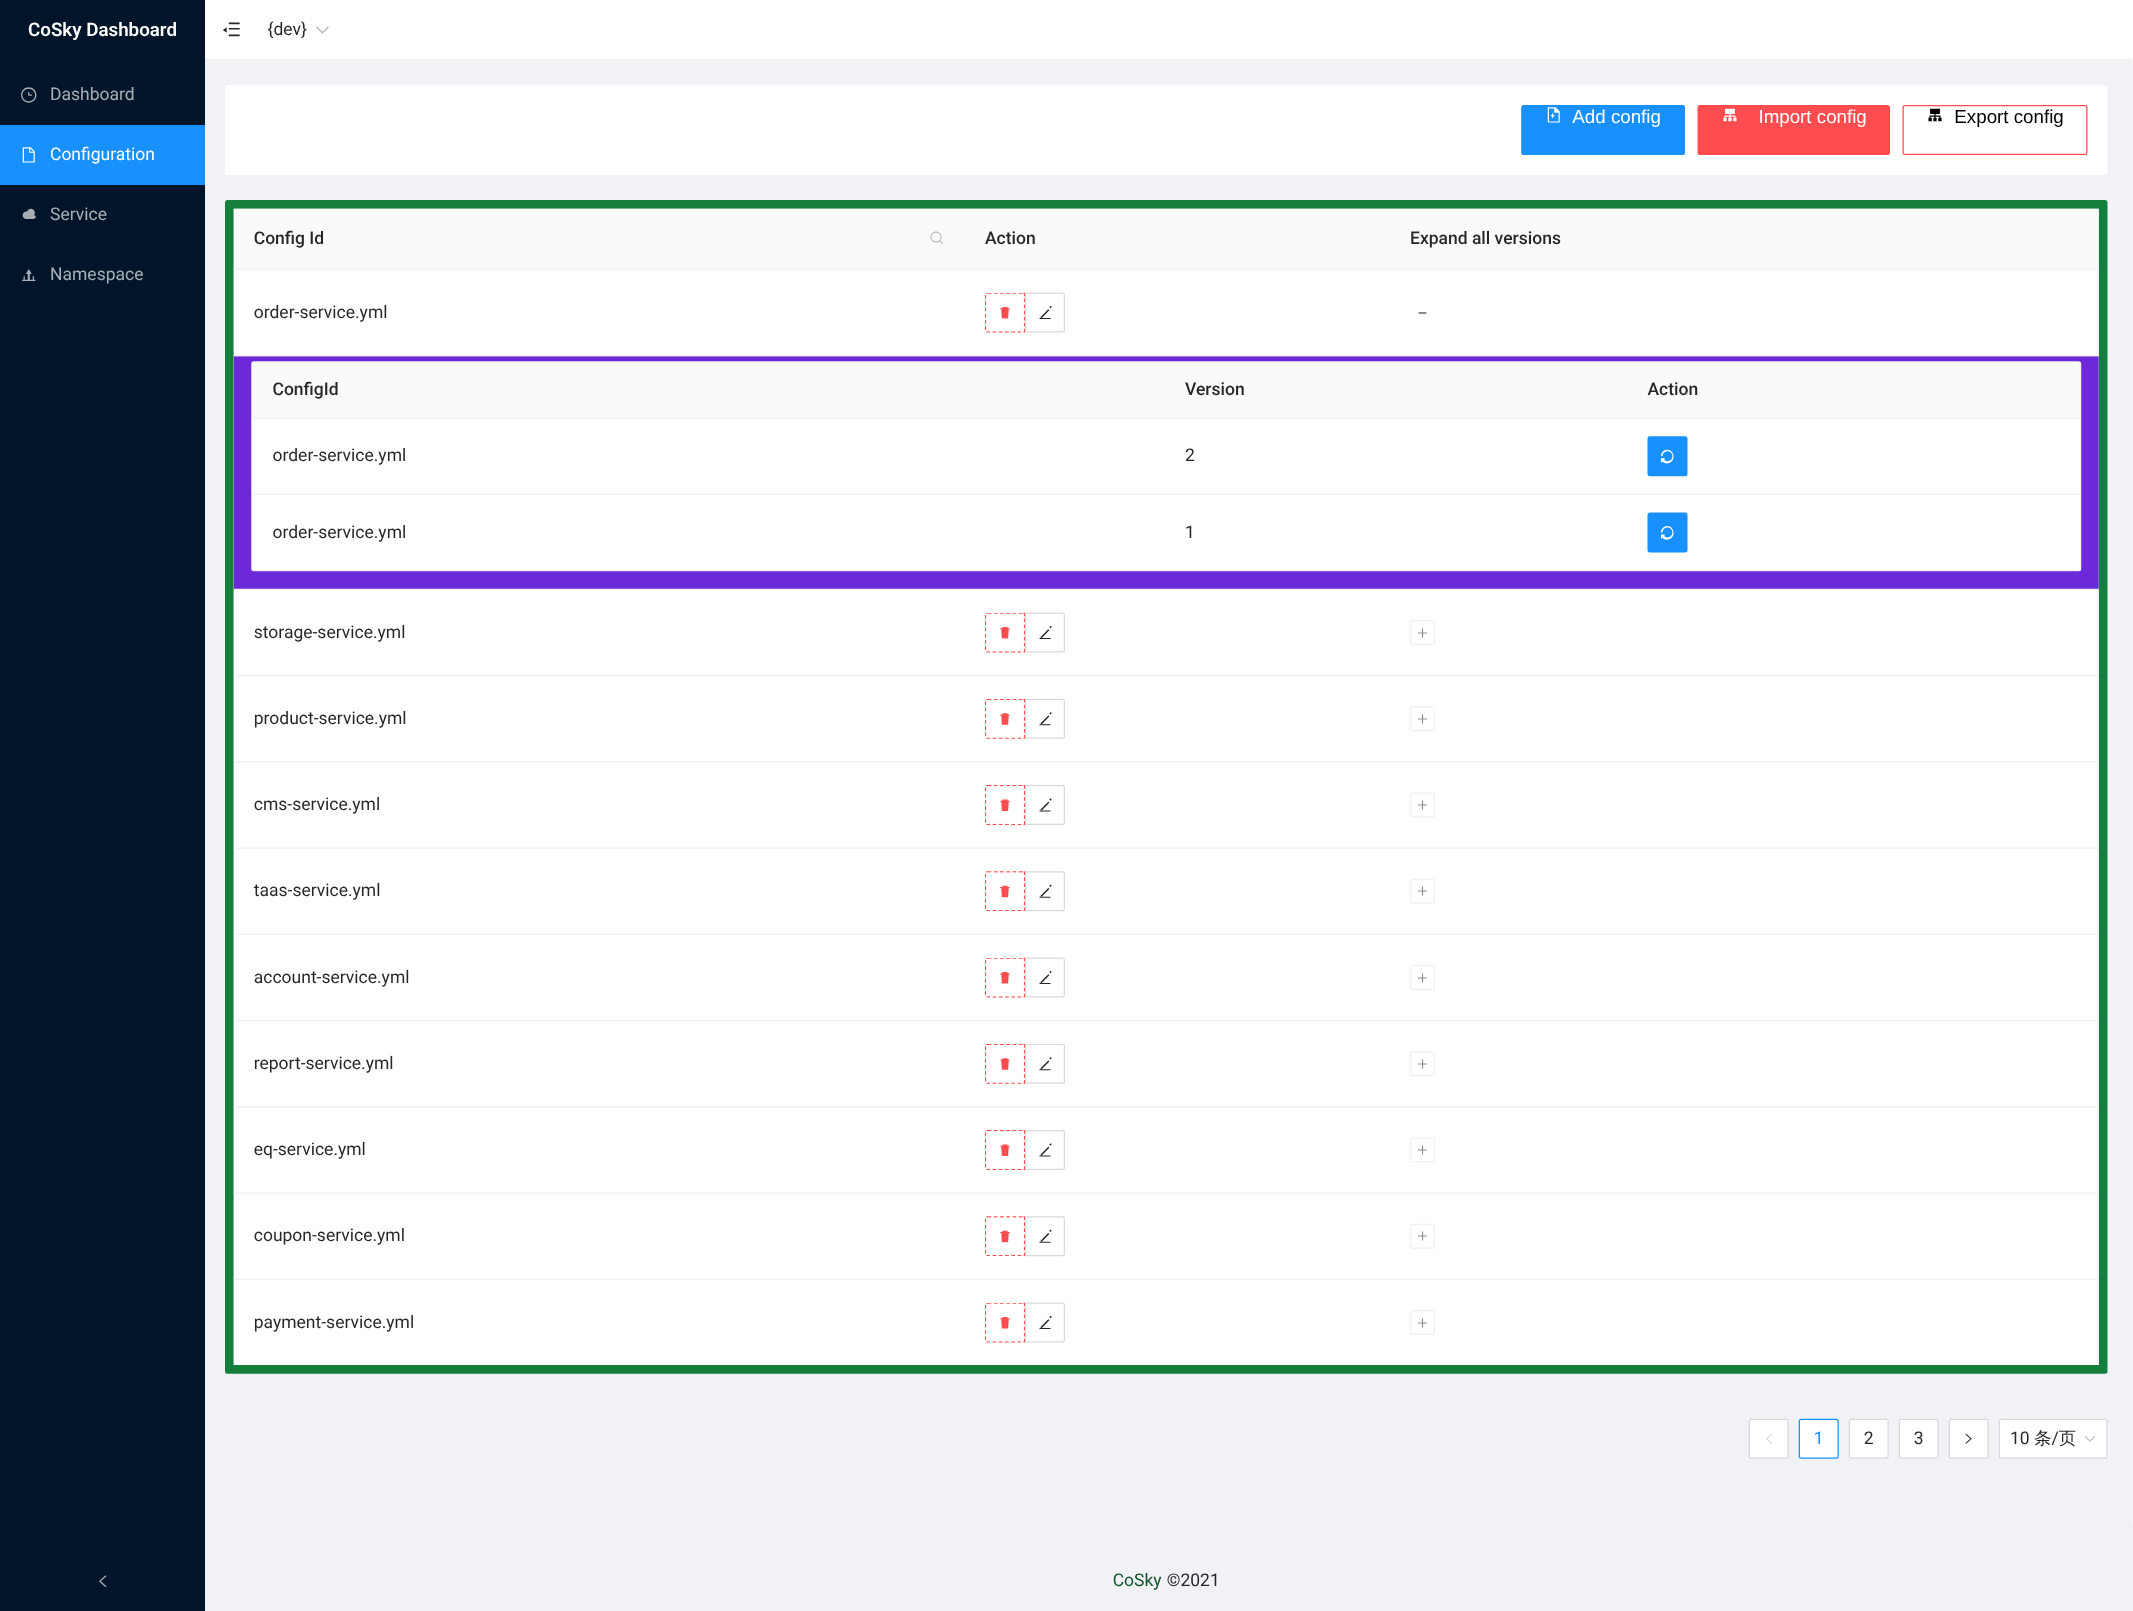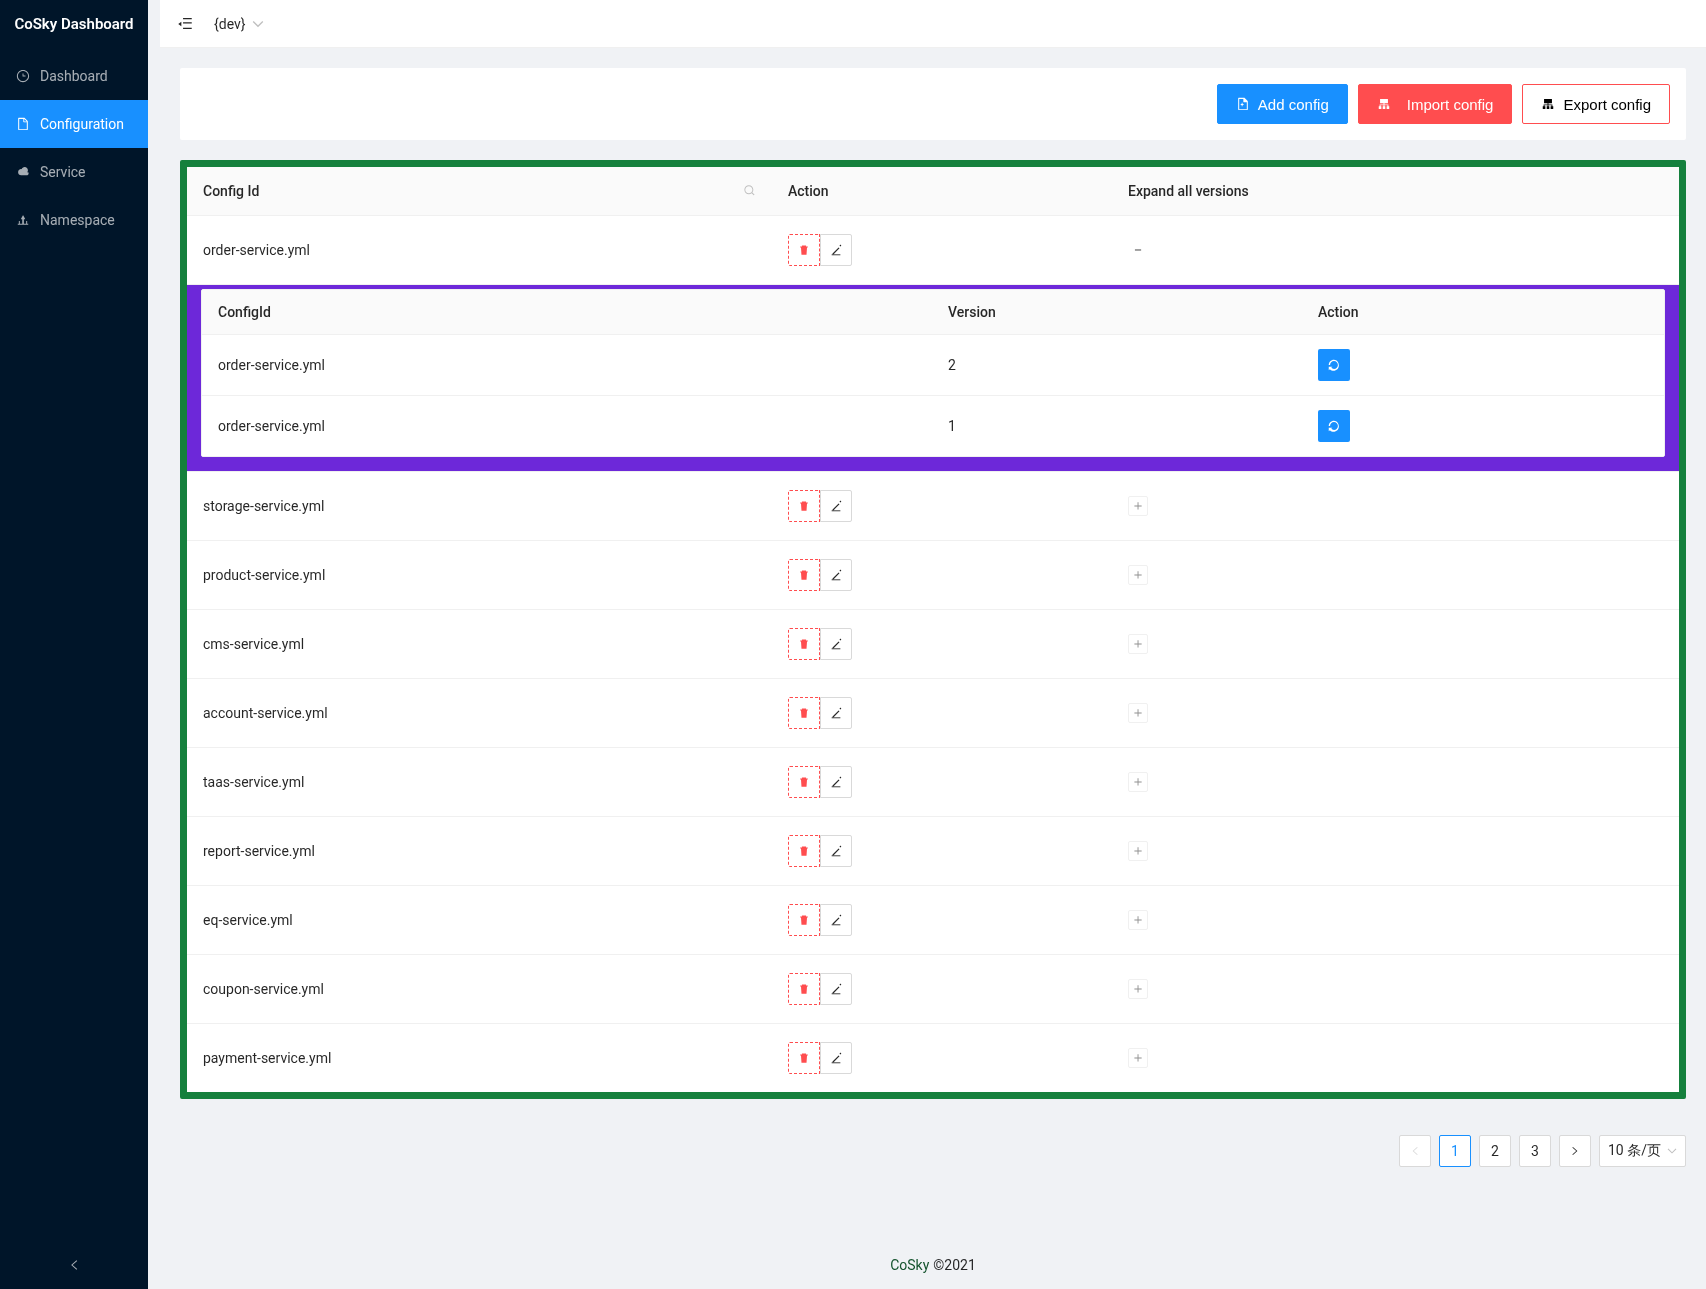--- a/index.html
+++ b/index.html
@@ -1,37 +1,37 @@
 <!DOCTYPE html>
 <html><head>
   <meta charset="utf-8">
   <style>
     * { margin:0; padding:0; box-sizing:border-box; }
     body { font-family:-apple-system,BlinkMacSystemFont,'Segoe UI',Roboto,'Helvetica Neue',Arial,sans-serif; font-size:14px; color:rgba(0,0,0,.85); background:#f0f2f5; width:1706px; height:1289px; overflow:hidden; }
 
     
-    .sidebar { position:fixed; top:0; left:0; bottom:0; width:148px; background:#001529; color:rgba(255,255,255,.65); z-index:10; }
+    .sidebar { position:fixed; top:0; left:0; bottom:0; width:164px; background:#001529; color:rgba(255,255,255,.65); z-index:10; }
     .logo { height:48px; display:flex; align-items:center; justify-content:center; color:#fff; font-weight:600; font-size:15px; padding:0 12px; }
     .menu { padding-top:4px; }
     .menu-item { height:48px; display:flex; align-items:center; padding:0 16px; font-size:14px; cursor:pointer; }
     .menu-item .micon { width:14px; height:14px; margin-right:10px; display:inline-flex; align-items:center; justify-content:center; }
     .menu-item.selected { background:#1890ff; color:#fff; }
     .menu-item:not(.selected) { color:rgba(255,255,255,.65); }
     .collapse { height:48px; display:flex; align-items:center; justify-content:center; color:rgba(255,255,255,.65); cursor:pointer; position:absolute; bottom:0; left:0; right:0; }
 
     
     .header { position:fixed; top:0; left:160px; right:0; height:48px; background:#fff; display:flex; align-items:center; padding:0 16px; border-bottom:1px solid #f0f0f0; z-index:9; }
     .header .trigger { font-size:18px; margin-right:20px; cursor:pointer; }
     .ns-select { font-size:14px; color:rgba(0,0,0,.85); display:flex; align-items:center; cursor:pointer; }
     .ns-select-text { margin-right:6px;text-align:right; }
 
     
     .content { margin-left:160px; padding-top:48px; padding-bottom:48px; }
     .topbar { background:#fff; margin:20px; padding:16px; display:flex; justify-content:flex-end; gap:10px; border-radius:2px; }
-    .btn { height:40px; padding:0 18px; font-size:15px; border-radius:2px; border:1px solid transparent; cursor:pointer; display:inline-flex; align-items:center; gap:8px; background:#fff; }
+    .btn { height:40px; padding:0 18px; font-size:15px; border-radius:2px; border:1px solid transparent; cursor:pointer; display:inline-flex; gap:8px; background:#fff; }
     .btn-primary { background:#1890ff; color:#fff; border-color:#1890ff; }
     .btn-danger { background:#ff4d4f; color:#fff; border-color:#ff4d4f;gap:16px; }
     .btn-danger-outline { color:#000000; border-color:#ff4d4f; background:#fff; }
 
     .table-card { background:#fff; margin:0 20px 20px 20px; border-radius:2px; border:7px solid #15803d; }
     table { width:100%; border-collapse:collapse; table-layout:fixed; }
     th { background:#fafafa; text-align:left; font-weight:500; padding:16px 16px; border-bottom:1px solid #f0f0f0; color:rgba(0,0,0,.85); font-size:14px; }
     td { padding:18px 16px; border-bottom:1px solid #f0f0f0; color:rgba(0,0,0,.85); background:#fff; }
     tr:last-child td { border-bottom:none; }
     .col-id { width:585px; }
@@ -273,38 +273,38 @@
                 <span class="act-btn">
                   <svg width="14" height="14" viewBox="0 0 1024 1024" fill="currentColor">
                     <path d="M257 768l445-445 64 64-445 445H257zM830 258l-64-64 58-58c12-12 32-12 44 0l20 20c12 12 12 32 0 44z"></path>
                     <path d="M192 832h640v64H192z"></path>
                   </svg>
                 </span>
               </span></td>
             <td><span class="expand-btn ">＋</span></td>
           </tr>
           <tr>
+            <td>taas-service.yml</td>
+            <td><span class="action-group">
+                <span class="act-btn danger">
+                  <svg width="14" height="14" viewBox="0 0 1024 1024" fill="currentColor">
+                    <path d="M360 184h304v72H360zM292 328h440l-36 536H328zM232 256h560v72H232z"></path>
+                  </svg>
+                </span>
+                <span class="act-btn">
+                  <svg width="14" height="14" viewBox="0 0 1024 1024" fill="currentColor">
+                    <path d="M257 768l445-445 64 64-445 445H257zM830 258l-64-64 58-58c12-12 32-12 44 0l20 20c12 12 12 32 0 44z"></path>
+                    <path d="M192 832h640v64H192z"></path>
+                  </svg>
+                </span>
+              </span></td>
+            <td><span class="expand-btn ">＋</span></td>
+          </tr>
+          <tr>
             <td>account-service.yml</td>
-            <td><span class="action-group">
-                <span class="act-btn danger">
-                  <svg width="14" height="14" viewBox="0 0 1024 1024" fill="currentColor">
-                    <path d="M360 184h304v72H360zM292 328h440l-36 536H328zM232 256h560v72H232z"></path>
-                  </svg>
-                </span>
-                <span class="act-btn">
-                  <svg width="14" height="14" viewBox="0 0 1024 1024" fill="currentColor">
-                    <path d="M257 768l445-445 64 64-445 445H257zM830 258l-64-64 58-58c12-12 32-12 44 0l20 20c12 12 12 32 0 44z"></path>
-                    <path d="M192 832h640v64H192z"></path>
-                  </svg>
-                </span>
-              </span></td>
-            <td><span class="expand-btn ">＋</span></td>
-          </tr>
-          <tr>
-            <td>taas-service.yml</td>
             <td><span class="action-group">
                 <span class="act-btn danger">
                   <svg width="14" height="14" viewBox="0 0 1024 1024" fill="currentColor">
                     <path d="M360 184h304v72H360zM292 328h440l-36 536H328zM232 256h560v72H232z"></path>
                   </svg>
                 </span>
                 <span class="act-btn">
                   <svg width="14" height="14" viewBox="0 0 1024 1024" fill="currentColor">
                     <path d="M257 768l445-445 64 64-445 445H257zM830 258l-64-64 58-58c12-12 32-12 44 0l20 20c12 12 12 32 0 44z"></path>
                     <path d="M192 832h640v64H192z"></path>

